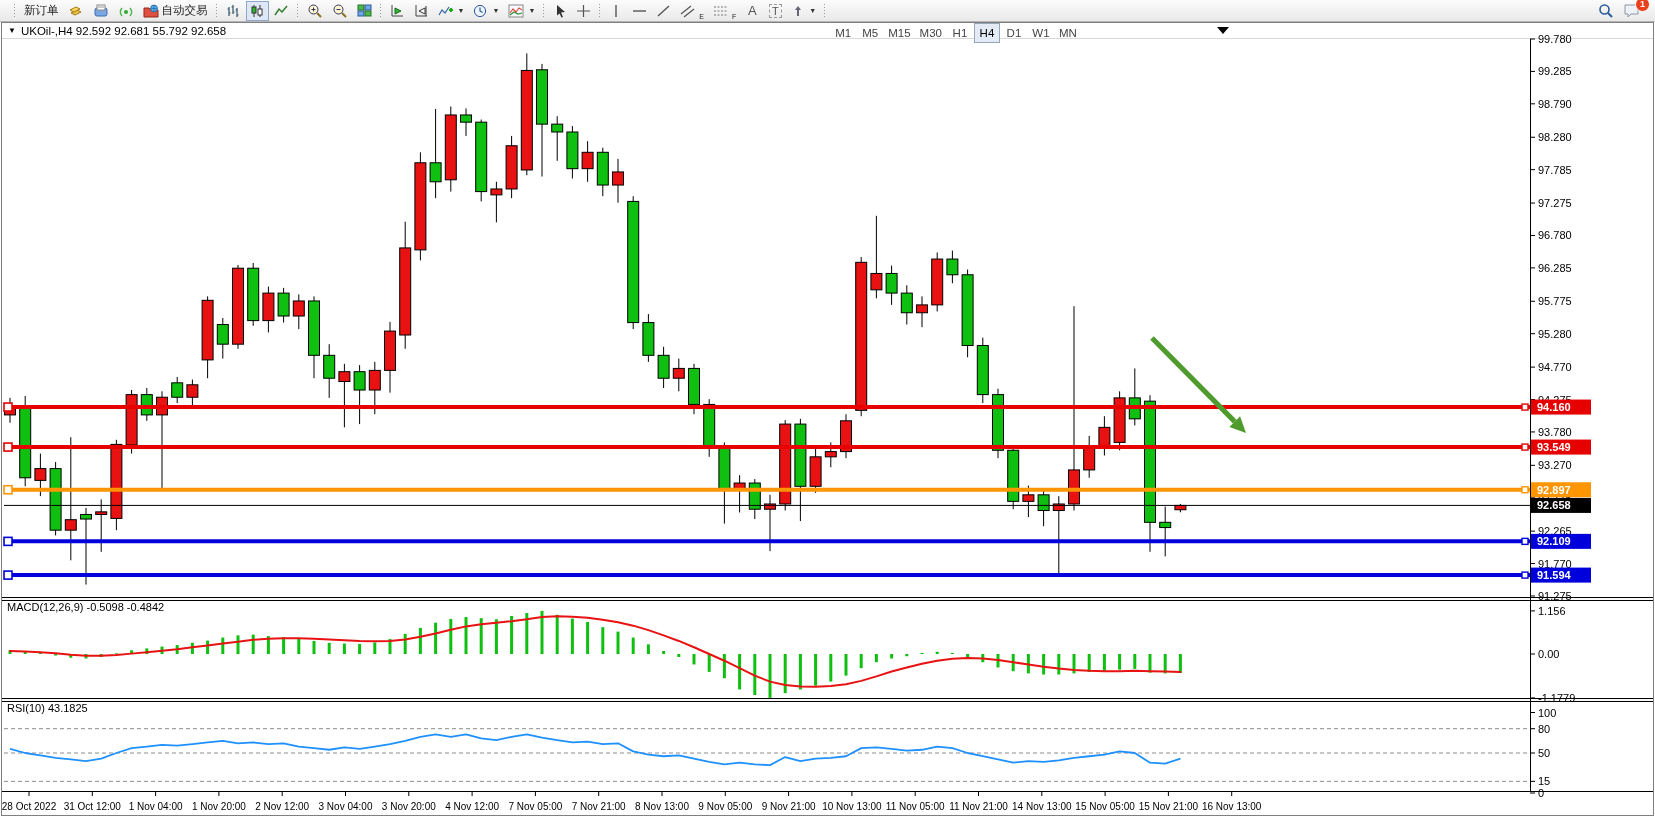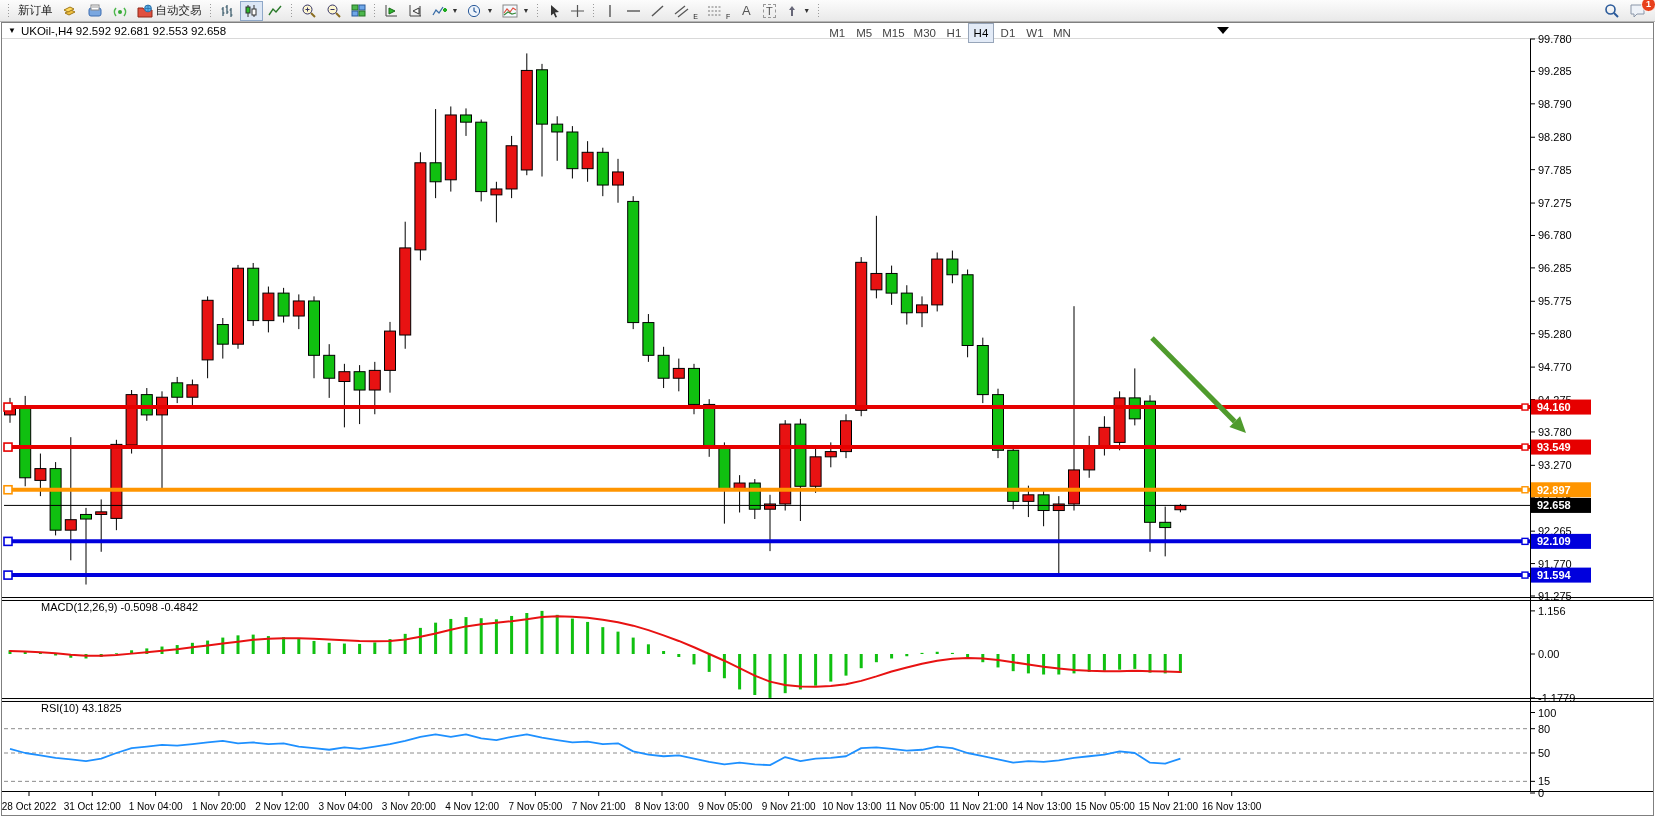--- a/index.html
+++ b/index.html
@@ -1,20 +1,20 @@
 <!DOCTYPE html>
 <html><head>
 <meta charset="utf-8">
 <style>
   html,body{margin:0;padding:0;}
   body{width:1655px;height:824px;position:relative;overflow:hidden;
        font-family:"Liberation Sans",sans-serif;background:#fff;}
   
   .toolbar{position:absolute;top:0;left:0;width:1655px;height:22px;z-index:5;
-    display:flex;align-items:center;gap:1px;padding:0 5px;box-sizing:border-box;
+    display:flex;align-items:center;gap:1px;padding:0 11px;box-sizing:border-box;
     background:linear-gradient(#fcfcfc,#e9e9e9);border-bottom:1px solid #b5b5b5;}
   .grip{width:4px;height:16px;margin:0 2px;
     background-image:radial-gradient(#9b9b9b 28%,transparent 30%);
     background-size:3px 3px;}
   .tbtn{height:20px;min-width:22px;display:flex;align-items:center;justify-content:center;
     gap:3px;border:1px solid transparent;background:transparent;font-family:inherit;
     font-size:11.5px;color:#222;padding:0 3px;cursor:default;}
   .tbtn.active{border:1px solid #8fa8c8;background:#dde7f5;text-align:center;}
   .tbtn .cjk{white-space:nowrap;}
   .caret{font-size:7px;color:#333;margin-left:1px;}
@@ -22,21 +22,21 @@
   .tf.active{border:1px solid #97a5b9;background:#e3ebf7;color:#000;}
   .spacer{margin-left:auto;}
   .badge{position:absolute;top:-4px;right:-6px;background:#e8401c;color:#fff;
     border-radius:8px;min-width:13px;height:13px;font-size:9px;font-weight:bold;
     display:flex;align-items:center;justify-content:center;border:1px solid #fff;}
   .chatwrap{position:relative;}
   
   .chart-title{position:absolute;left:8px;top:25px;z-index:6;display:flex;
     align-items:center;gap:5px;font-size:11.5px;color:#000;}
   .tri{font-size:8px;line-height:1;}
-  .pane-label{position:absolute;left:7px;z-index:6;font-size:11px;color:#000;margin-left:34px;}
+  .pane-label{position:absolute;left:7px;z-index:6;font-size:11px;color:#000;}
   #macd-label{top:601px;}
   #rsi-label{top:702px;}
   svg#chart{position:absolute;top:0;left:0;z-index:1;}
   svg text{font-family:"Liberation Sans",sans-serif;}
 </style>
 </head>
 <body>
 
 <div class="toolbar">
   <div class="grip"></div>
@@ -223,21 +223,21 @@
       <svg width="17" height="15">
           <path d="M2 2h13v9H8l-3 3v-3H2z" fill="#eef2f8" stroke="#8a96a8"></path>
         </svg>
     </button>
     <span class="badge">1</span>
   </div>
 </div>
 
 <div class="chart-title">
   <span class="tri">▼</span>
-  <span>UKOil-,H4  92.592 92.681 92.553 92.658</span>
+  <span>UKOil-,H4  92.592 92.681 55.792 92.658</span>
 </div>
 <div class="pane-label" id="macd-label">MACD(12,26,9) -0.5098 -0.4842</div>
 <div class="pane-label" id="rsi-label">RSI(10) 43.1825</div>
 
 <svg id="chart" width="1655" height="824">
     <rect x="0" y="22" width="1655" height="802" fill="#ffffff"></rect>
     <rect x="1.5" y="22.5" width="1652" height="793" fill="none" stroke="#7f7f7f"></rect>
     <g>
       <line x1="2" y1="597.5" x2="1653" y2="597.5" stroke="#000" stroke-width="1"></line>
       <line x1="2" y1="600.5" x2="1653" y2="600.5" stroke="#000" stroke-width="1"></line>

